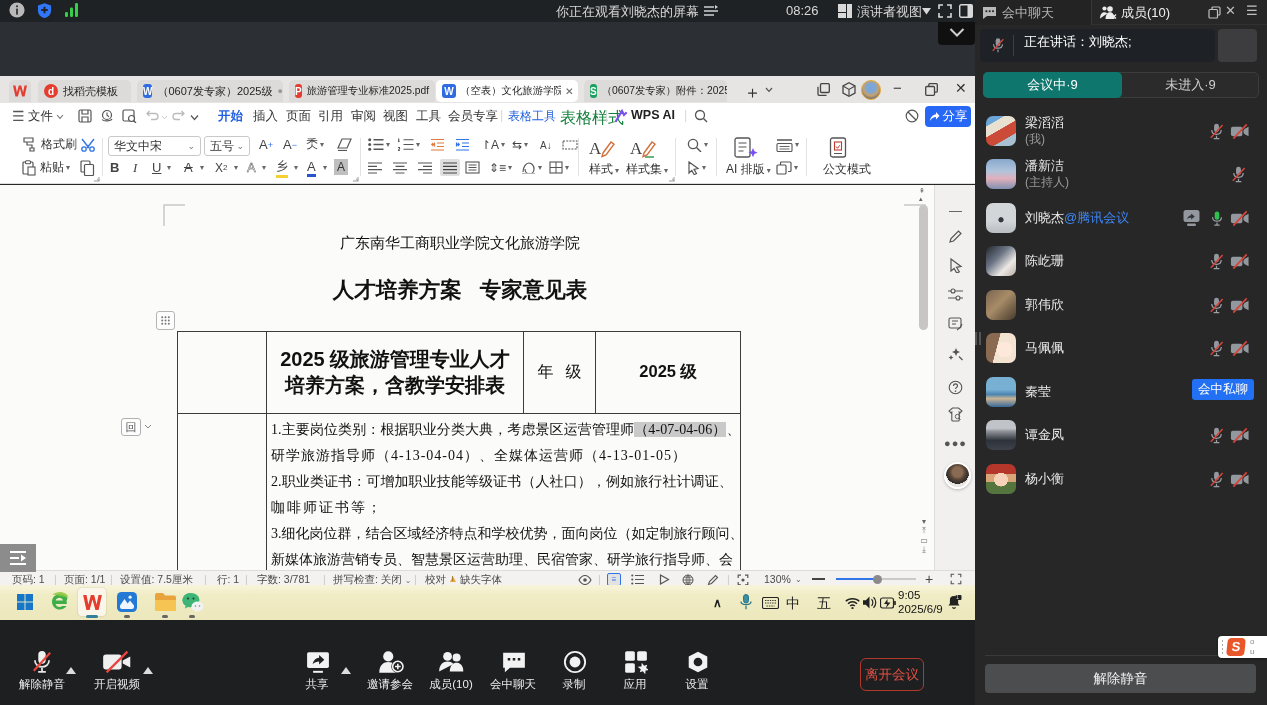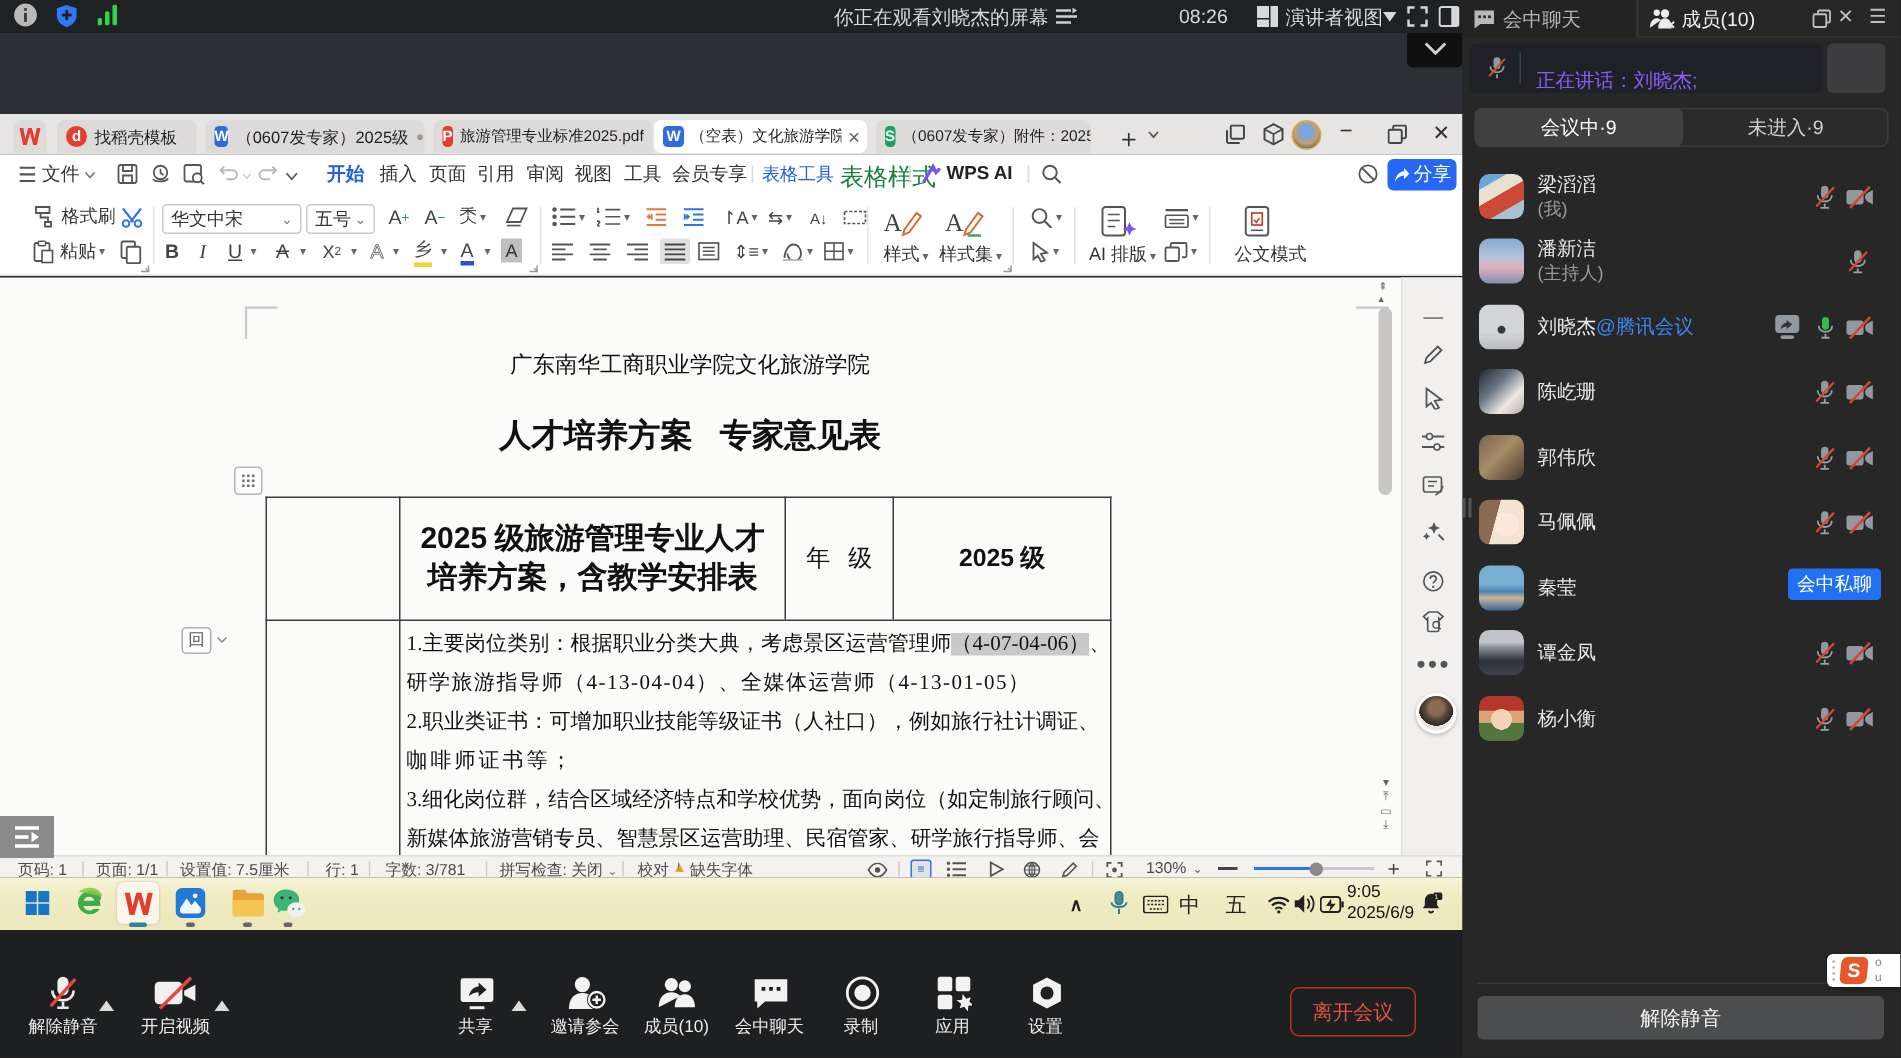--- a/index.html
+++ b/index.html
@@ -693,21 +693,21 @@
         </svg>
         <div class="bil">应用</div>
       </div>
  <div class="bi" style="left:667px;top:0">
         <svg class="bic" style="left:19px" width="24" height="24" viewBox="0 0 22 22">
           <path d="M11 1.5 19.5 6v10L11 20.5 2.5 16V6Z" fill="#f2f2f2"></path>
           <circle cx="11" cy="11" r="4" fill="#1f2022"></circle>
         </svg>
         <div class="bil">设置</div>
       </div>
- <div class="abs" style="left:860px;top:38px;width:84px;height:33px;border:1px solid #b0382c;border-radius:6px;color:#e05243;font-size:13.5px;display:flex;align-items:center;justify-content:center">离开会议</div>
+ <div class="abs" style="left:860px;top:38px;width:64px;height:33px;border:1px solid #b0382c;border-radius:6px;color:#e05243;font-size:13.5px;display:flex;align-items:center;justify-content:center">离开会议</div>
 </div>
 <div class="abs" id="rpanel">
  <style>
  .row{position:absolute;left:0;width:292px;height:44px;}
  .av{position:absolute;left:11px;top:0;width:30px;height:30px;border-radius:7px;}
  .nm{position:absolute;left:50px;top:6px;font-size:13px;color:#e9e9e9;white-space:nowrap;}
  .nm2{position:absolute;left:50px;top:-2px;font-size:13px;color:#e9e9e9;}
  .sb{position:absolute;left:50px;top:15px;font-size:12px;color:#9a9a9a;}
  .micx{position:absolute;top:7px;}
  </style>
@@ -739,25 +739,25 @@
    <div class="abs" style="left:271px;top:3px;font-size:13px;color:#c0c0c0">☰</div>
  </div>
  <div class="abs" style="left:5px;top:29px;width:235px;height:33px;background:#1e2226;border-radius:4px">
    <svg class="abs" style="left:10px;top:8px" width="16" height="17" viewBox="0 0 18 18">
           <rect x="6.4" y="0.8" width="5.2" height="9" rx="2.6" fill="#92989e"></rect>
           <path d="M4 7.5c0 6 10 6 10 0" stroke="#98a0a6" fill="none" stroke-width="1.3"></path>
           <path d="M9 13.5v3" stroke="#98a0a6" stroke-width="1.3"></path>
           <path d="M3 15 15 2" stroke="#d6453a" stroke-width="1.5"></path>
         </svg>
    <div class="abs" style="left:33px;top:6px;width:1px;height:21px;background:#3a4046"></div>
-   <div class="abs" style="left:44px;top:16px;font-size:13px;color:#8b5cf6">正在讲话：刘晓杰;</div>
+   <div class="abs" style="left:44px;top:4px;font-size:13px;color:#ffffff">正在讲话：刘晓杰;</div>
  </div>
  <div class="abs" style="left:243px;top:29px;width:39px;height:33px;background:#3d3d3f;border-radius:4px"></div>
  <div class="abs" style="left:8px;top:72px;width:276px;height:26px;border:1px solid #3c3c3c;border-radius:5px;background:#2b2b2b"></div>
- <div class="abs" style="left:8px;top:72px;width:139px;height:26px;background:#404040;border-radius:5px;color:#fff;font-size:13px;display:flex;align-items:center;justify-content:center">会议中·9</div>
+ <div class="abs" style="left:8px;top:72px;width:139px;height:26px;background:#0f766e;border-radius:5px;color:#fff;font-size:13px;display:flex;align-items:center;justify-content:center">会议中·9</div>
  <div class="abs" style="left:147px;top:72px;width:137px;height:26px;color:#cfcfcf;font-size:13px;display:flex;align-items:center;justify-content:center">未进入·9</div>
 
  <div class="row" style="top:116px">
    <div class="av" style="background:linear-gradient(150deg,#6ca6d8 0 22%,#e8e0d0 23% 45%,#cc4a38 46% 72%,#a8c0d0 73% 100%)"></div>
    <div class="nm2">梁滔滔</div>
         <div class="sb">(我)</div>
    <svg class="micx" style="left:233px" width="17" height="17" viewBox="0 0 18 18">
           <rect x="6.4" y="0.8" width="5.2" height="9" rx="2.6" fill="#92989e"></rect>
           <path d="M4 7.5c0 6 10 6 10 0" stroke="#9aa0a6" fill="none" stroke-width="1.3"></path>
           <path d="M9 13.5v3M6 16.5h6" stroke="#9aa0a6" stroke-width="1.3"></path>

